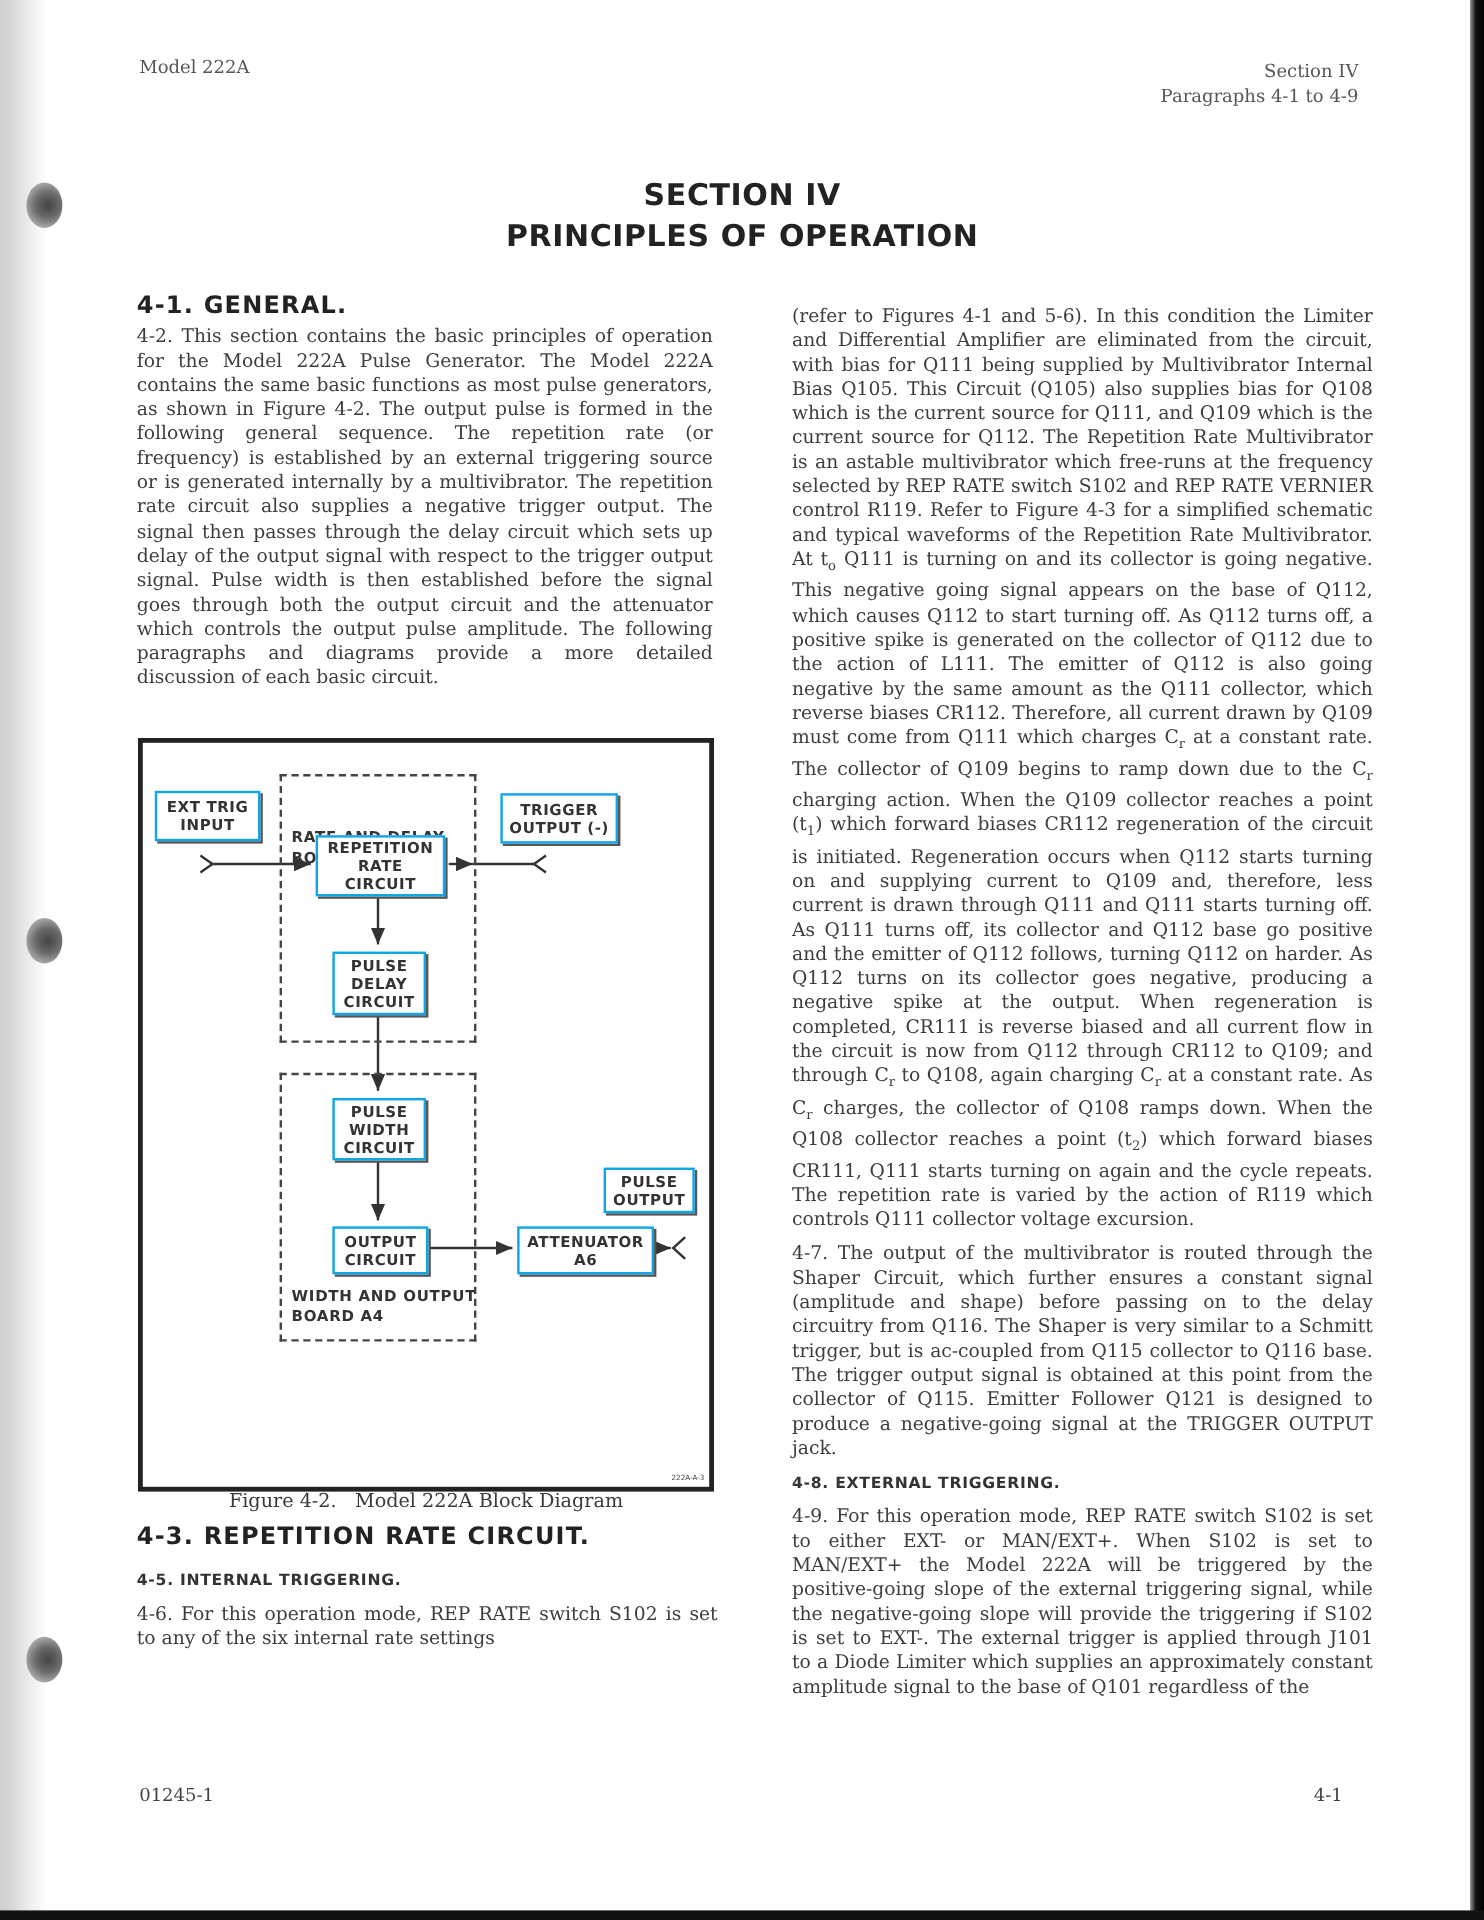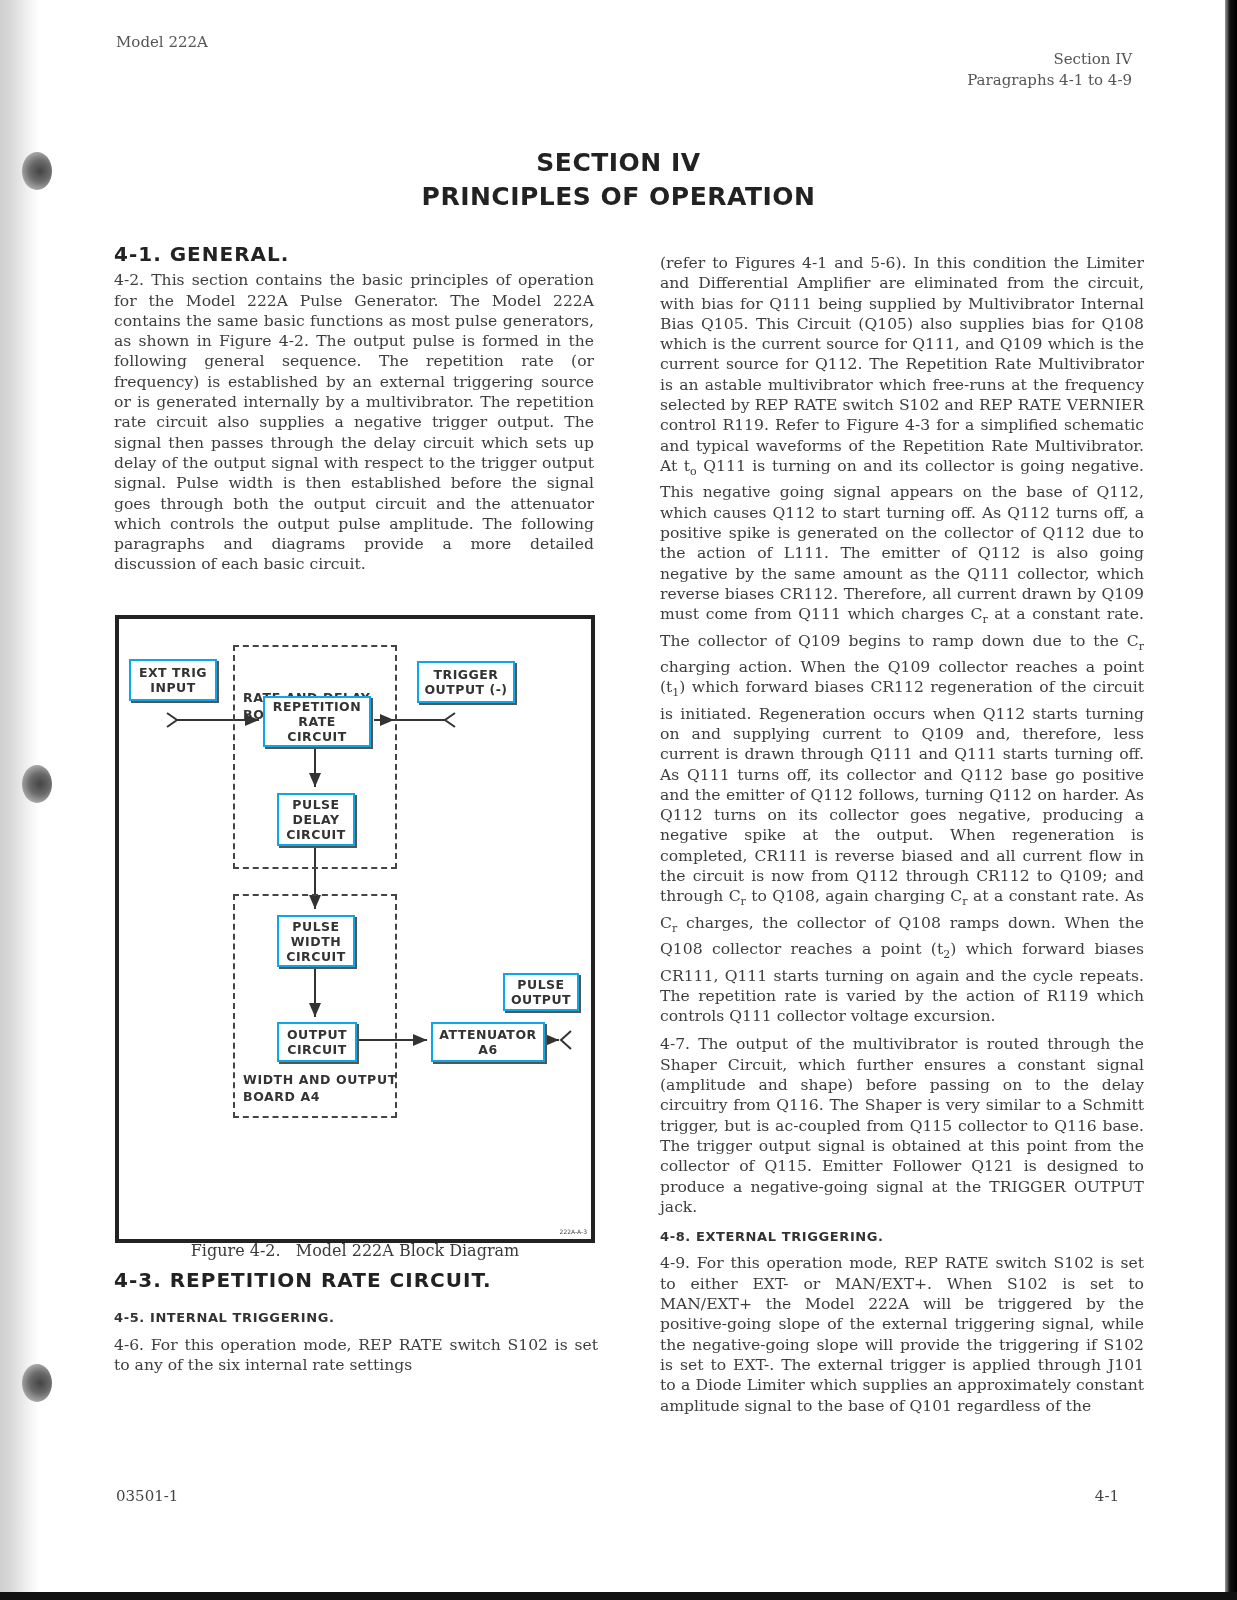--- a/index.html
+++ b/index.html
@@ -20,21 +20,21 @@
   }
   .bottom-edge {
     position: absolute; left: 0; bottom: 0; width: 1237px; height: 8px;
     background: #111;
   }
   .hole {
     position: absolute; left: 22px; width: 30px; height: 38px; border-radius: 50%;
     background: radial-gradient(circle at 60% 50%, #444 0%, #6a6a6a 40%, #b5b5b5 80%, #dcdcdc 100%);
   }
   .hdr { position: absolute; font-size: 15px; color: #555; }
-  .hdr-left { left: 116px; top: 33px; }
+  .hdr-left { left: 116px; top: 47px; }
   .hdr-right { right: 105px; top: 49px; text-align: right; line-height: 21px; }
   .title {
     position: absolute; left: 0; width: 1237px; text-align: center;
     font-family: "DejaVu Sans", sans-serif; font-weight: bold; color: #222;
     font-size: 25px; letter-spacing: 0.5px;
   }
   .t1 { top: 148px; }
   .t2 { top: 182px; }
   .col { position: absolute; font-size: 15.6px; line-height: 20.3px; color: #3d3d3d; text-align: justify; }
   .col-left { left: 114px; top: 244px; width: 480px; }
@@ -170,14 +170,14 @@
   <p>4-6. For this operation mode, REP RATE switch S102 is set to any of the six internal rate settings</p>
 </div>
 
 <div class="col col-right">
   <p><span>(refer to Figures 4-1 and 5-6). In this condition the Limiter and Differential Amplifier are eliminated from the circuit, with bias for Q111 being supplied by Multivibrator Internal Bias Q105. This Circuit (Q105) also supplies bias for Q108 which is the current source for Q111, and Q109 which is the current source for Q112. The Repetition Rate Multivibrator is an astable multivibrator which free-runs at the frequency selected by REP RATE switch S102 and REP RATE VERNIER control R119. Refer to Figure 4-3 for a simplified schematic and typical waveforms of the Repetition Rate Multivibrator. At t</span><sub>o</sub><span> Q111 is turning on and its collector is going negative. This negative going signal appears on the base of Q112, which causes Q112 to start turning off. As Q112 turns off, a positive spike is generated on the collector of Q112 due to the action of L111. The emitter of Q112 is also going negative by the same amount as the Q111 collector, which reverse biases CR112. Therefore, all current drawn by Q109 must come from Q111 which charges C</span><sub>r</sub><span> at a constant rate. The collector of Q109 begins to ramp down due to the C</span><sub>r</sub><span> charging action. When the Q109 collector reaches a point (t</span><sub>1</sub><span>) which forward biases CR112 regeneration of the circuit is initiated. Regeneration occurs when Q112 starts turning on and supplying current to Q109 and, therefore, less current is drawn through Q111 and Q111 starts turning off. As Q111 turns off, its collector and Q112 base go positive and the emitter of Q112 follows, turning Q112 on harder. As Q112 turns on its collector goes negative, producing a negative spike at the output. When regeneration is completed, CR111 is reverse biased and all current flow in the circuit is now from Q112 through CR112 to Q109; and through C</span><sub>r</sub><span> to Q108, again charging C</span><sub>r</sub><span> at a constant rate. As C</span><sub>r</sub><span> charges, the collector of Q108 ramps down. When the Q108 collector reaches a point (t</span><sub>2</sub><span>) which forward biases CR111, Q111 starts turning on again and the cycle repeats. The repetition rate is varied by the action of R119 which controls Q111 collector voltage excursion.</span></p>
   <p>4-7. The output of the multivibrator is routed through the Shaper Circuit, which further ensures a constant signal (amplitude and shape) before passing on to the delay circuitry from Q116. The Shaper is very similar to a Schmitt trigger, but is ac-coupled from Q115 collector to Q116 base. The trigger output signal is obtained at this point from the collector of Q115. Emitter Follower Q121 is designed to produce a negative-going signal at the TRIGGER OUTPUT jack.</p>
   <div class="h-minor">4-8. EXTERNAL TRIGGERING.</div>
   <p>4-9. For this operation mode, REP RATE switch S102 is set to either EXT- or MAN/EXT+. When S102 is set to MAN/EXT+ the Model 222A will be triggered by the positive-going slope of the external triggering signal, while the negative-going slope will provide the triggering if S102 is set to EXT-. The external trigger is applied through J101 to a Diode Limiter which supplies an approximately constant amplitude signal to the base of Q101 regardless of the</p>
 </div>
 
-<div class="ftr ftr-left">03501-1</div>
+<div class="ftr ftr-left">01245-1</div>
 <div class="ftr ftr-right">4-1</div>
 
 </body></html>

